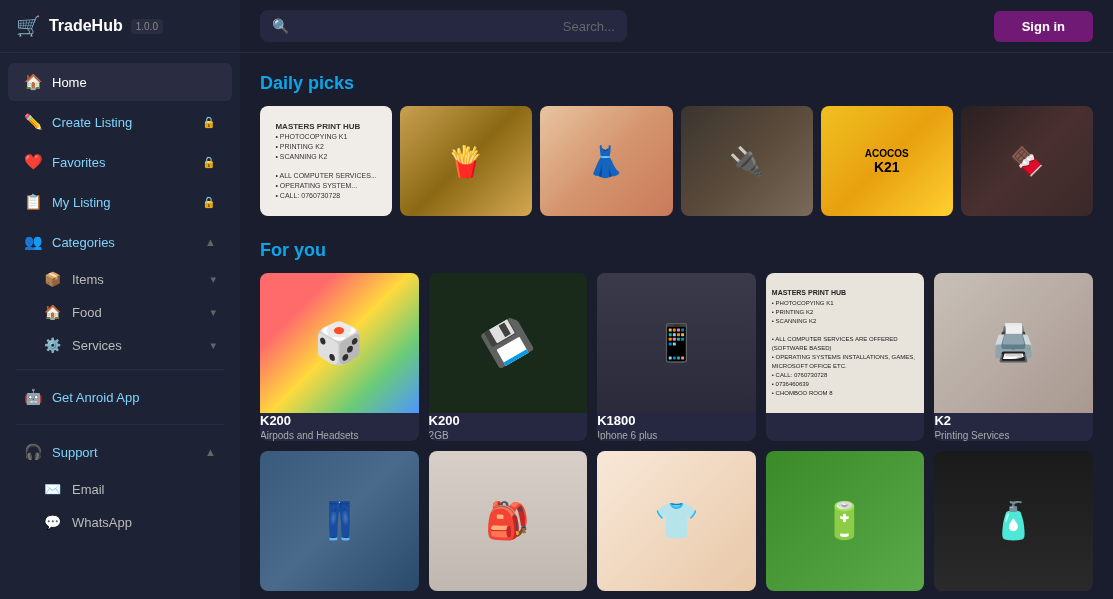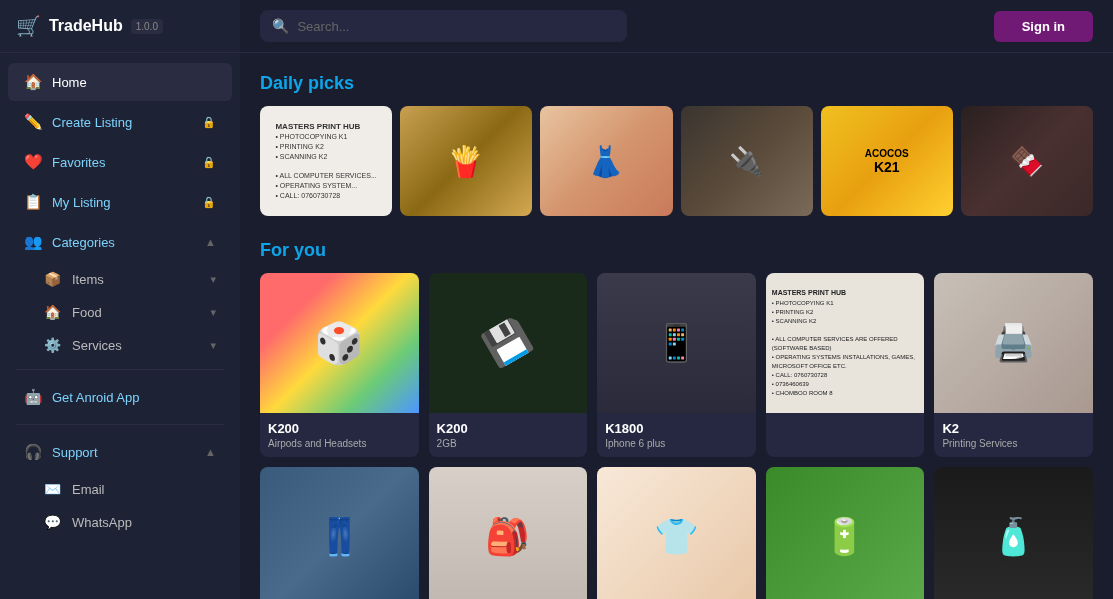--- a/index.html
+++ b/index.html
@@ -121,20 +121,21 @@
       gap: 8px;
     }
     .search-bar .search-icon { color: #777; font-size: 14px; }
     .search-bar input {
       background: transparent;
       border: none;
       outline: none;
       color: #c4b5fd;
       font-size: 13px;
       width: 100%;
+      text-align: right;
     }
     .search-bar input::placeholder { color: #666; }
 
     .header-spacer { flex: 1; }
 
     .sign-in-btn {
       background: #701a75;
       color: #fff;
       border: none;
       padding: 8px 28px;
@@ -192,21 +193,20 @@
     .product-card .product-img {
       width: 100%;
       height: 140px;
       object-fit: cover;
       background: #333;
       display: flex;
       align-items: center;
       justify-content: center;
     }
     .product-card .product-info {
-      padding: 8px;
     }
     .product-card .product-price {
       font-size: 13px;
       font-weight: 700;
       color: #fff;
       margin-bottom: 2px;
     }
     .product-card .product-name {
       font-size: 10px;
       color: #aaa;

